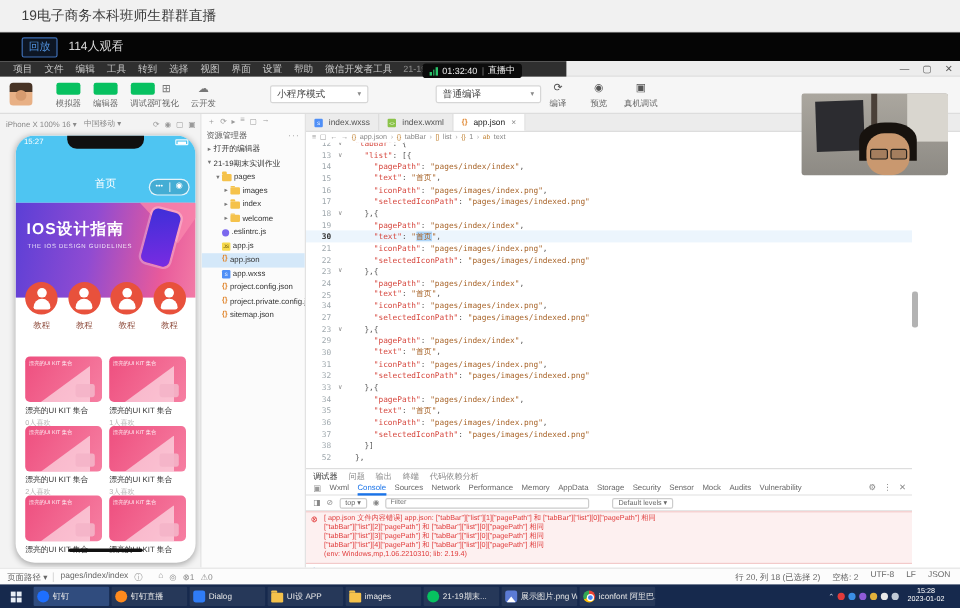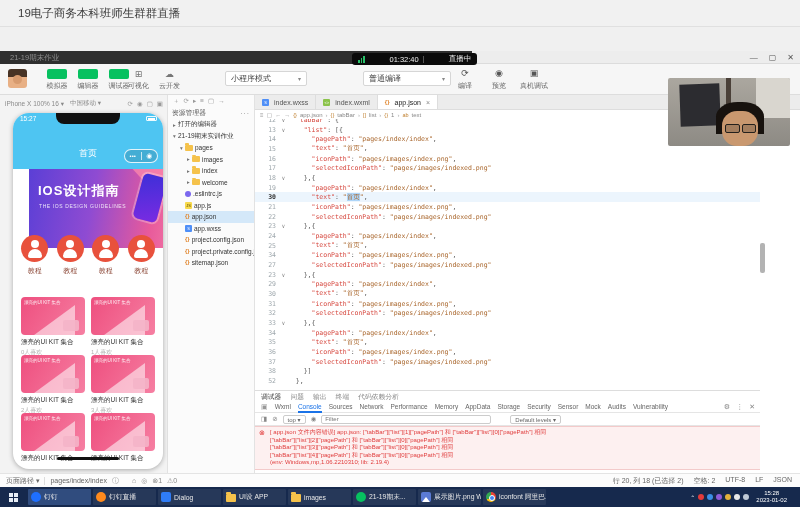--- a/index.html
+++ b/index.html
@@ -22,21 +22,21 @@
   .menubar{left:0;top:0;width:800px;height:13px;}
   .menu-left{left:0;top:0;width:472px;height:13px;background:#2f2f2f;display:flex;align-items:center;padding-left:6px;}
   .menu-item{font-size:8px;color:#c9c9c9;padding:0 5px;line-height:13px;white-space:nowrap;}
   .proj-title{font-size:7.5px;color:#8f8f8f;margin-left:4px;white-space:nowrap;overflow:hidden;}
   .menu-right{left:472px;top:0;width:328px;height:13px;background:#ededed;border-bottom:1px solid #dcdcdc;}
   .win-controls{right:6px;top:0;height:13px;display:flex;gap:11px;align-items:center;z-index:30;}
   .win-glyph{font-size:8px;color:#555;line-height:13px;}
   .live-pill{left:352px;top:2px;height:12px;background:#0b0b0b;border-radius:3px;display:flex;align-items:center;gap:4px;padding:0 6px;z-index:25;}
   .live-bars{display:flex;align-items:flex-end;gap:1px;height:7px;}
   .live-bars i{display:block;width:1.5px;background:#29c26a;}
-  .live-time,.live-label{color:#efefef;font-size:7.5px;margin-left:21px;}
+  .live-time,.live-label{color:#efefef;font-size:7.5px;}
   .live-div{width:1px;height:7px;background:#555;}
 
   
   .toolbar{left:0;top:13px;width:800px;height:31px;background:#f6f6f6;border-bottom:1px solid #dddddd;}
   .avatar{left:8px;top:5px;width:19px;height:19px;border-radius:3px;background:linear-gradient(#473325 0 40%,#e8b085 40%);overflow:hidden;}
   .avatar:after{content:"";position:absolute;left:5px;top:6px;width:9px;height:9px;border-radius:50%;background:#d79b6f;}
   .toggle-group{left:44px;top:5px;display:flex;gap:5px;}
   .toggle{display:flex;flex-direction:column;align-items:center;width:26px;}
   .toggle .pill{width:20px;height:10px;border-radius:2px;background:#07c160;color:#fff;font-size:5px;display:flex;align-items:center;justify-content:center;}
   .tb-label{font-size:7px;color:#666;margin-top:2px;white-space:nowrap;}
@@ -63,21 +63,21 @@
   .ph-time{left:7px;top:2px;font-size:6.5px;color:#fff;}
   .battery{right:6px;top:3px;width:11px;height:5px;border:1px solid rgba(255,255,255,.9);border-radius:1px;}
   .battery:after{content:"";position:absolute;left:1px;top:1px;width:7px;height:1.6px;background:#fff;}
   .ph-title{left:0;top:34px;width:150px;text-align:center;font-size:9px;color:#fff;}
   .capsule{right:5px;top:36px;width:34px;height:14px;border:1px solid rgba(255,255,255,.85);border-radius:7px;background:rgba(0,0,0,.12);
     display:flex;align-items:center;}
   .cap-dots{flex:1;text-align:center;color:#fff;font-size:6px;line-height:12px;}
   .cap-div{width:1px;height:8px;background:rgba(255,255,255,.7);}
   .cap-o{flex:1;text-align:center;color:#fff;font-size:7px;line-height:12px;}
 
-  .banner{left:16px;top:56px;width:150px;height:79px;background:linear-gradient(100deg,#5b3fd6 0%,#8f4bd2 42%,#e85a9b 80%,#f27ba6 100%);overflow:hidden;}
+  .banner{left:0;top:56px;width:150px;height:79px;background:linear-gradient(100deg,#5b3fd6 0%,#8f4bd2 42%,#e85a9b 80%,#f27ba6 100%);overflow:hidden;}
   .banner:before{content:"";position:absolute;right:-8px;top:-6px;width:60px;height:40px;background:#f986ad;
     clip-path:polygon(0 0,100% 18%,62% 100%);opacity:.8;}
   .banner-phone{right:17px;top:6px;width:24px;height:46px;background:linear-gradient(160deg,#3d2fd8,#7a2be2);
     border-radius:5px;transform:rotate(15deg);box-shadow:0 0 0 2px rgba(255,255,255,.28);}
   .banner-title{left:9px;top:13px;font-size:13px;font-weight:bold;color:#fff;letter-spacing:1px;}
   .banner-sub{left:10px;top:34px;font-size:5px;color:rgba(255,255,255,.85);letter-spacing:.6px;}
 
   .shortcuts{left:0;top:122px;width:150px;display:flex;justify-content:space-around;padding:0 4px;}
   .shortcut{display:flex;flex-direction:column;align-items:center;}
   .sc-circle{width:27px;height:27px;border-radius:50%;background:#e8513c;position:relative;}
@@ -206,26 +206,43 @@
   .wc-glasses i{flex:1;border:1.5px solid #23201c;border-radius:2px;background:rgba(70,62,52,.28);}
 </style>
 </head>
 <body>
 
 <div class="screen">
 
   <div class="abs stream-titlebar">
     <span>19电子商务本科班师生群群直播</span>
   </div>
+  <div class="abs stream-header">
+    <span class="replay-badge">回放</span>
+    <span class="viewers">114人观看</span>
+  </div>
 
   <div class="abs desktop">
 
     <div class="abs menubar">
       <div class="abs menu-right"></div>
       <div class="abs menu-left">
+        <span style="display:flex;">
+            <span class="menu-item">项目</span>
+            <span class="menu-item">文件</span>
+            <span class="menu-item">编辑</span>
+            <span class="menu-item">工具</span>
+            <span class="menu-item">转到</span>
+            <span class="menu-item">选择</span>
+            <span class="menu-item">视图</span>
+            <span class="menu-item">界面</span>
+            <span class="menu-item">设置</span>
+            <span class="menu-item">帮助</span>
+            <span class="menu-item">微信开发者工具</span>
+          </span>
         <span class="proj-title">21-19期末作业</span>
       </div>
       <div class="abs live-pill">
         <span class="live-bars">
             <i style="height:3px"></i>
             <i style="height:5px"></i>
             <i style="height:7px"></i>
           </span>
         <span class="live-time">01:32:40</span>
         <span class="live-div"></span>

